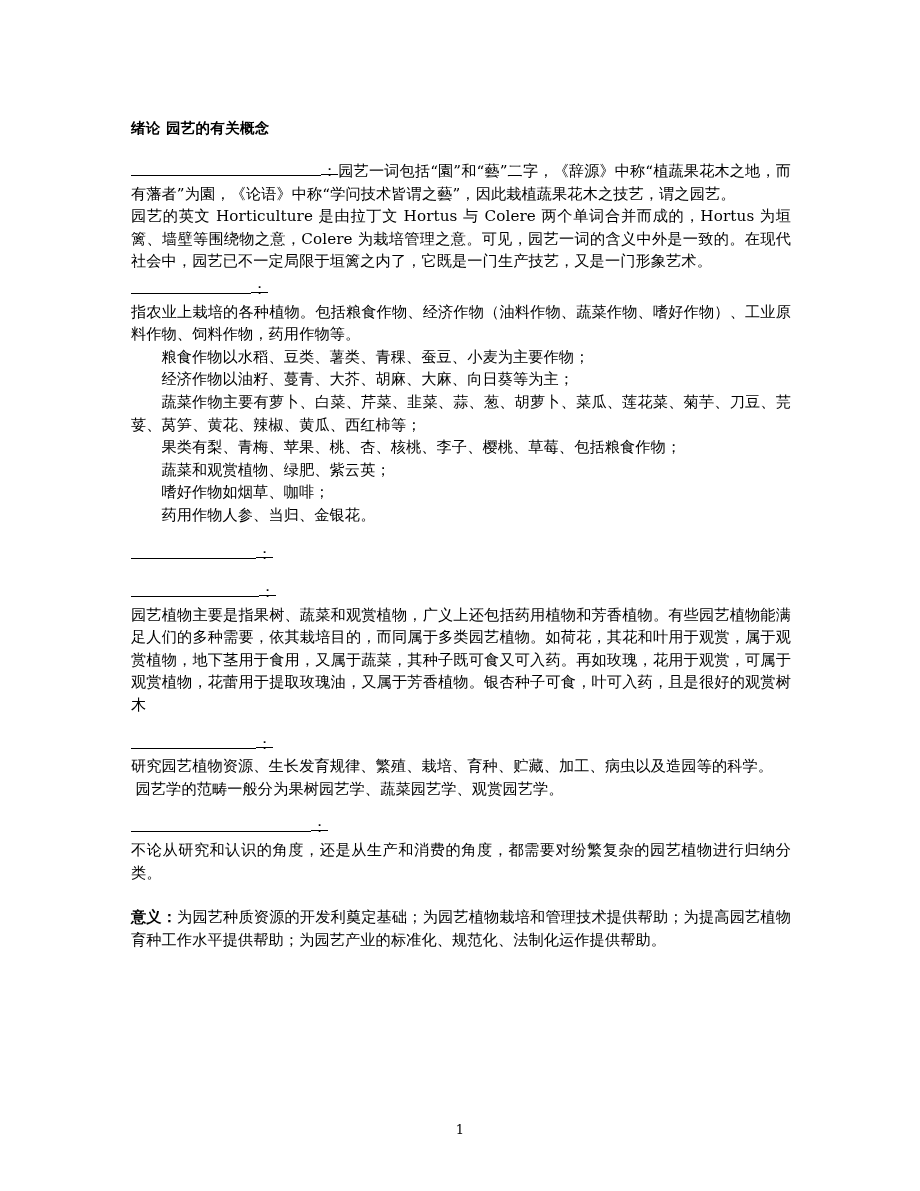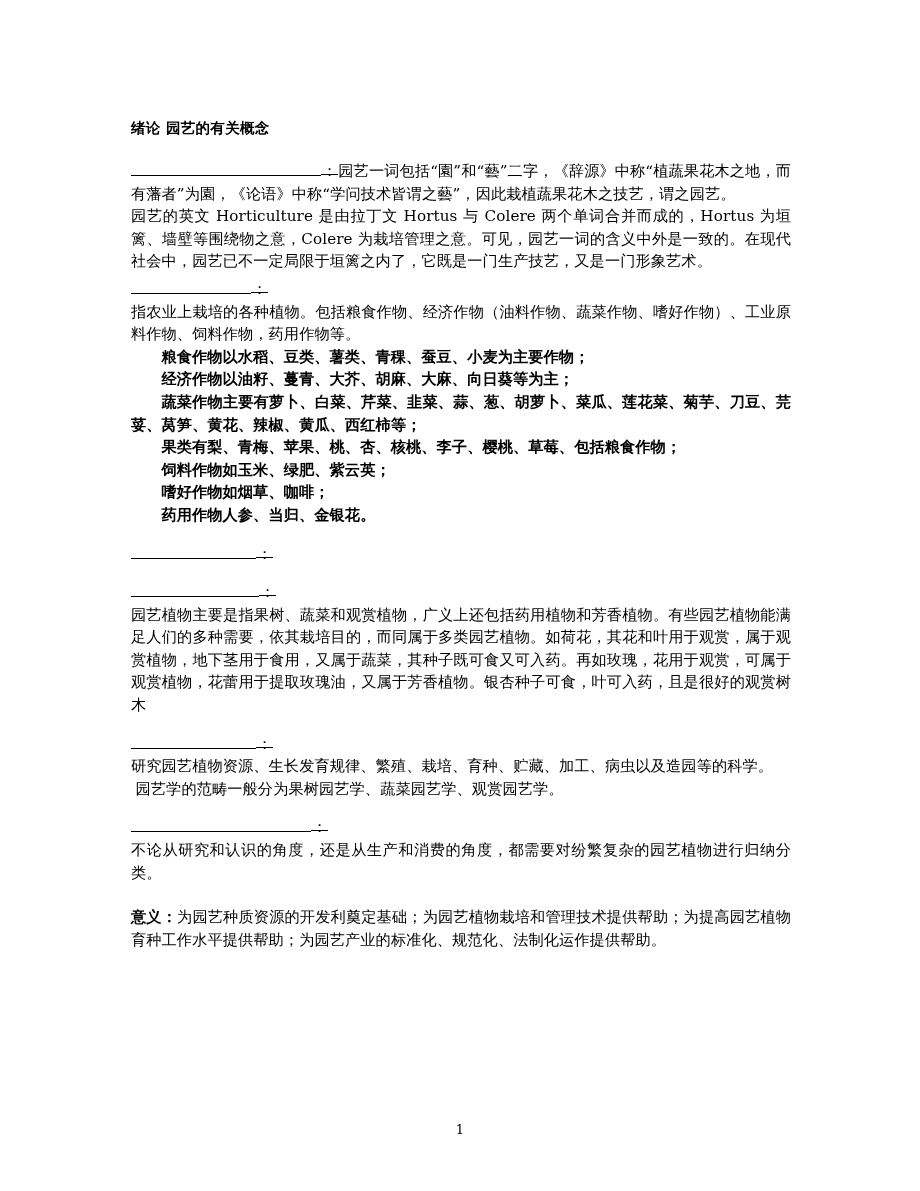--- a/index.html
+++ b/index.html
@@ -37,21 +37,20 @@
   .para {
     font-size: 15.2px;
     line-height: 22.6px;
     margin: 0;
     text-align: justify;
     text-justify: inter-ideograph;
     letter-spacing: 0.1px;
   }
   .para.indent2 {
     text-indent: 2em;
-    font-weight: bold;
   }
   .gap-sm { height: 5px; }
   .gap-md { height: 16px; }
   .gap-lg { height: 22px; }
   .blank {
     display: inline-block;
     border-bottom: 1.6px solid #000;
     vertical-align: baseline;
     height: 14px;
   }
@@ -91,21 +90,21 @@
 
     <div class="gap-sm"></div>
 
     <div>
       <p class="para"><span class="blank" style="width:120px"></span><span class="blank-colon">：</span></p>
       <p class="para">指农业上栽培的各种植物。包括粮食作物、经济作物（油料作物、蔬菜作物、嗜好作物）、工业原料作物、饲料作物，药用作物等。</p>
       <p class="para indent2">粮食作物以水稻、豆类、薯类、青稞、蚕豆、小麦为主要作物；</p>
       <p class="para indent2">经济作物以油籽、蔓青、大芥、胡麻、大麻、向日葵等为主；</p>
       <p class="para indent2">蔬菜作物主要有萝卜、白菜、芹菜、韭菜、蒜、葱、胡萝卜、菜瓜、莲花菜、菊芋、刀豆、芫荽、莴笋、黄花、辣椒、黄瓜、西红柿等；</p>
       <p class="para indent2">果类有梨、青梅、苹果、桃、杏、核桃、李子、樱桃、草莓、包括粮食作物；</p>
-      <p class="para indent2">饲料作物如玉米、绿肥、紫云英；</p>
+      <p class="para indent2">蔬菜和观赏植物、绿肥、紫云英；</p>
       <p class="para indent2">嗜好作物如烟草、咖啡；</p>
       <p class="para indent2">药用作物人参、当归、金银花。</p>
     </div>
 
     <div class="gap-md"></div>
 
     <div>
       <p class="para"><span class="blank" style="width:125px"></span><span class="blank-colon">：</span></p>
     </div>
 

